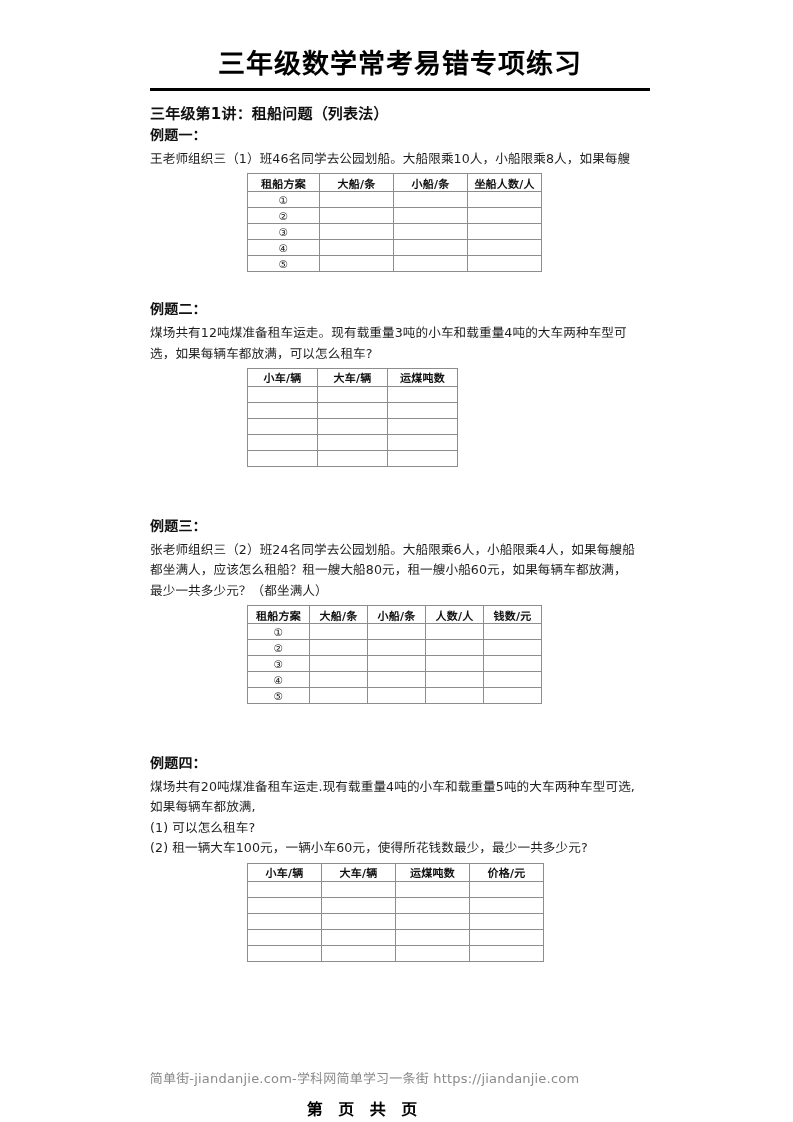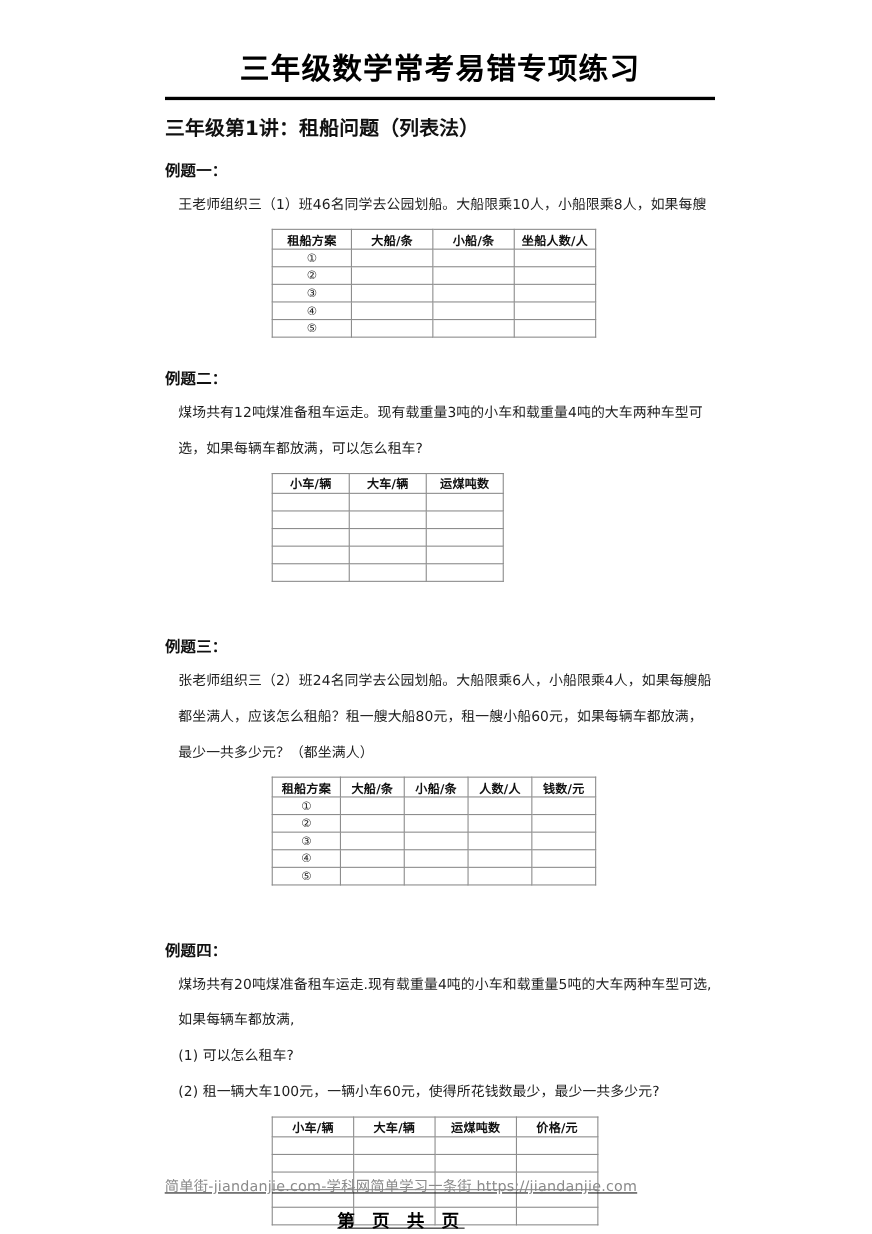--- a/index.html
+++ b/index.html
@@ -40,25 +40,25 @@
     padding-bottom: 6px;
   }
   .title-rule {
     height: 3px;
     background: #000;
     width: 100%;
     margin-top: 1px;
     margin-bottom: 11px;
   }
   .subtitle {
-    font-size: 18px;
+    font-size: 15px;
     font-weight: bold;
     color: #111;
     letter-spacing: 0.2px;
-    margin-bottom: 16px;
+    margin-bottom: 1px;
   }
 
   
   .example {
     margin-bottom: 4px;
   }
   .ex-label {
     font-size: 14px;
     font-weight: bold;
     color: #111;
@@ -66,21 +66,21 @@
     letter-spacing: 0.2px;
   }
   .ex-body {
     font-size: 12.6px;
     line-height: 1.62;
     color: #1d1d1d;
     width: 528px;
     letter-spacing: 0.1px;
   }
   .ex-body p {
-    margin: 12px;
+    margin: 0;
   }
 
   
   .tbl-wrap {
     margin-top: 0;
     margin-bottom: 26px;
     padding-left: 97px;
   }
   table.grid {
     border-collapse: collapse;
@@ -123,21 +123,20 @@
   .gap-a { height: 22px; }
   .gap-b { height: 22px; }
 
   
   .footer {
     position: absolute;
     left: 0;
     top: 1068px;
     width: 729px;
     text-align: center;
-    text-decoration: underline;
   }
   .watermark {
     font-size: 13px;
     color: #8a8a8a;
     letter-spacing: 0.2px;
   }
   .pagemark {
     margin-top: 9px;
     font-size: 16px;
     font-weight: bold;

